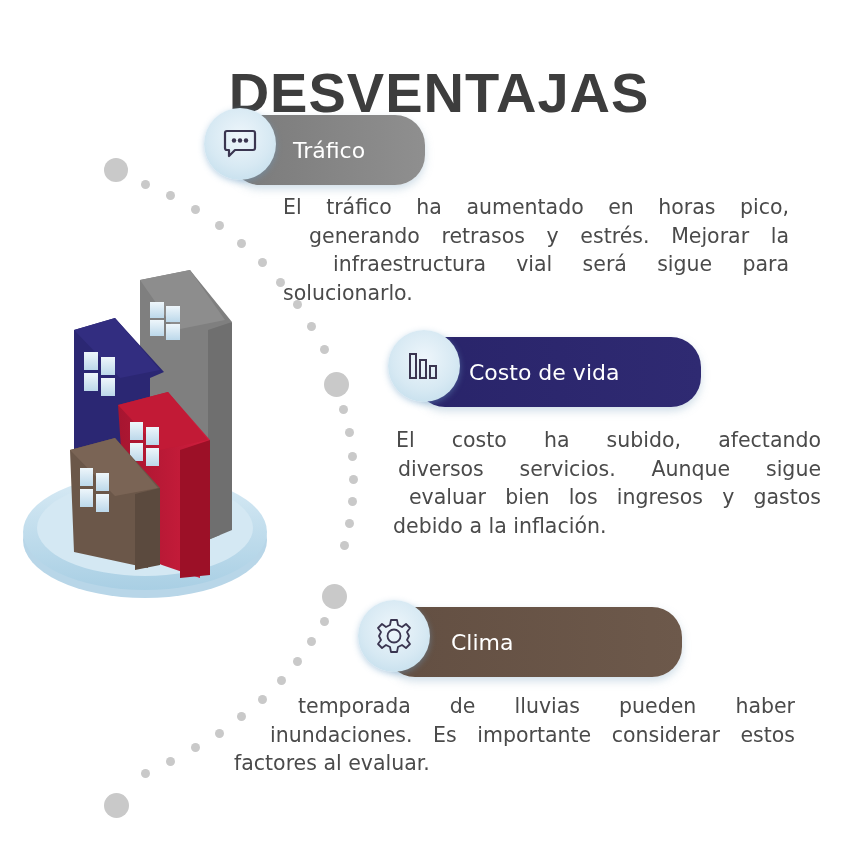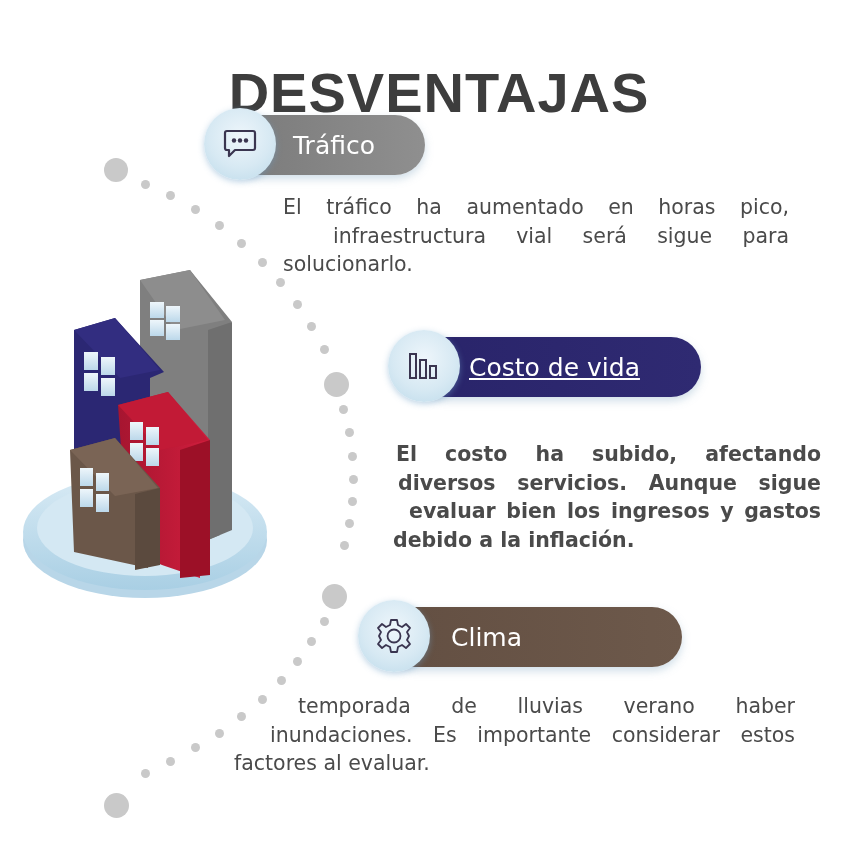--- a/index.html
+++ b/index.html
@@ -1,19 +1,19 @@
 <!DOCTYPE html>
 <html><head>
 <meta charset="utf-8">
 <style>
   html, body { margin:0; padding:0; }
   body { width:854px; height:862px; background:#ffffff; position:relative; overflow:hidden; font-family:"DejaVu Sans", sans-serif; }
   .title { position:absolute; left:0; top:22px; width:878px; text-align:center; font-family:"Liberation Sans", sans-serif; font-weight:bold; font-size:56px; letter-spacing:1px; color:#3d3d3d; }
   .dot { position:absolute; border-radius:50%; background:#c9c9c9; }
-  .pill { position:absolute; height:60px; border-radius:30px; box-shadow:0 4px 8px rgba(120,160,190,0.35); color:#fff; font-size:25px; display:flex; align-items:center; }
+  .pill { position:absolute; height:70px; border-radius:30px; box-shadow:0 4px 8px rgba(120,160,190,0.35); color:#fff; font-size:22px; display:flex; align-items:center; }
   .pill .label { white-space:nowrap; }
   .badge { position:absolute; width:72px; height:72px; border-radius:50%; background:radial-gradient(circle at 50% 40%, #eef6fb 0%, #d7e9f3 55%, #bcdaea 100%); box-shadow:0 2px 6px rgba(110,160,200,0.45); display:flex; align-items:center; justify-content:center; }
   .para { position:absolute; font-size:20.5px; line-height:28.5px; color:#4a4a4a; text-align:justify; text-align-last:left; }
   .line { display:block; text-align:justify; text-align-last:justify; white-space:nowrap; }
   .line.last { text-align-last:left; }
   svg { display:block; }
 </style>
 </head>
 <body>
 
@@ -115,51 +115,52 @@
     <svg width="36" height="32" viewBox="0 0 36 32">
       <path d="M5 3 H31 a2 2 0 0 1 2 2 V20 a2 2 0 0 1 -2 2 H13 L7 28 V22 H5 a2 2 0 0 1 -2 -2 V5 a2 2 0 0 1 2 -2 Z" fill="none" stroke="#3a3550" stroke-width="2.2" stroke-linejoin="round"></path>
       <circle cx="12" cy="12.5" r="2.2" fill="#3a3550"></circle>
         <circle cx="18" cy="12.5" r="2.2" fill="#3a3550"></circle>
         <circle cx="24" cy="12.5" r="2.2" fill="#3a3550"></circle>
     </svg>
   </span>
 </div>
 <div class="para" style="left:283px;top:193px;width:506px;">
   <span class="line" style="margin-left:0px;">El tráfico ha aumentado en horas pico,</span>
+  <span class="line" style="margin-left:26px;">generando retrasos y estrés. Mejorar la</span>
   <span class="line" style="margin-left:50px;">infraestructura vial será sigue para</span>
   <span class="line last" style="">solucionarlo.</span>
 </div>
 
 <div class="pill" style="left:415px;top:337px;width:286px;background:linear-gradient(90deg,#29246a,#2f2a72);">
-  <span class="label" style="margin-left:54px;text-decoration:underline;">Costo de vida</span>
+  <span class="label" style="margin-left:54px;">Costo de vida</span>
 </div>
 <div class="badge" style="left:388px;top:330px;">
   <span>
     <svg width="34" height="30" viewBox="0 0 34 30">
       <rect x="3" y="3" width="6" height="24" fill="none" stroke="#3a3550" stroke-width="2"></rect>
       <rect x="13" y="9" width="6" height="18" fill="none" stroke="#3a3550" stroke-width="2"></rect>
       <rect x="23" y="15" width="6" height="12" fill="none" stroke="#3a3550" stroke-width="2"></rect>
     </svg>
   </span>
 </div>
-<div class="para" style="left:393px;top:440px;width:428px;font-weight:bold;">
+<div class="para" style="left:393px;top:426px;width:428px;">
   <span class="line" style="margin-left:3px;">El costo ha subido, afectando</span>
   <span class="line" style="margin-left:5px;">diversos servicios. Aunque sigue</span>
   <span class="line" style="margin-left:16px;">evaluar bien los ingresos y gastos</span>
   <span class="line last">debido a la inflación.</span>
 </div>
 
 <div class="pill" style="left:385px;top:607px;width:297px;background:linear-gradient(90deg,#634f42,#6d594b);">
   <span class="label" style="margin-left:66px;">Clima</span>
 </div>
 <div class="badge" style="left:358px;top:600px;">
   <span>
     <svg width="38" height="38" viewBox="0 0 38 38">
       <path d="M16 3 H22 L23 8 L27 10 L31 7 L35 11 L32 15 L34 19 L32 23 L35 27 L31 31 L27 28 L23 30 L22 35 H16 L15 30 L11 28 L7 31 L3 27 L6 23 L4 19 L6 15 L3 11 L7 7 L11 10 L15 8 Z" fill="none" stroke="#3a3550" stroke-width="1.8" stroke-linejoin="round"></path>
       <circle cx="19" cy="19" r="6.5" fill="none" stroke="#3a3550" stroke-width="1.8"></circle>
     </svg>
   </span>
 </div>
 <div class="para" style="left:234px;top:692px;width:561px;">
-  <span class="line" style="margin-left:64px;">temporada de lluvias verano haber</span>
+  <span class="line" style="margin-left:64px;">temporada de lluvias pueden haber</span>
   <span class="line" style="margin-left:36px;">inundaciones. Es importante considerar estos</span>
   <span class="line last">factores al evaluar.</span>
 </div>
 
 </body></html>

